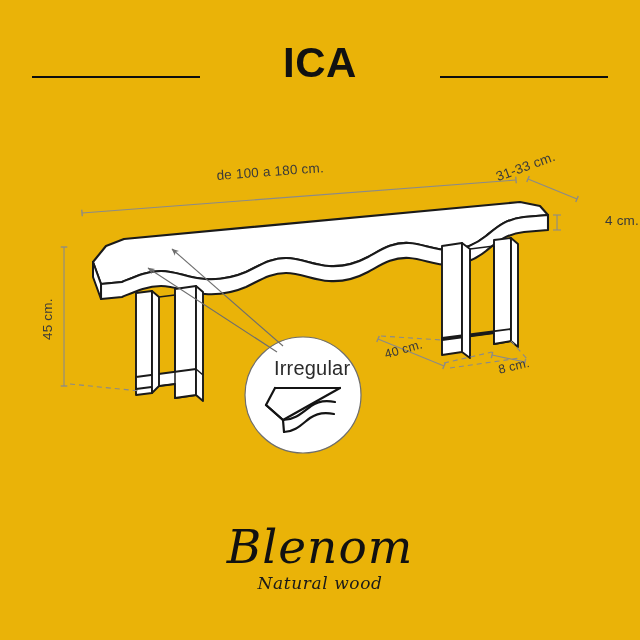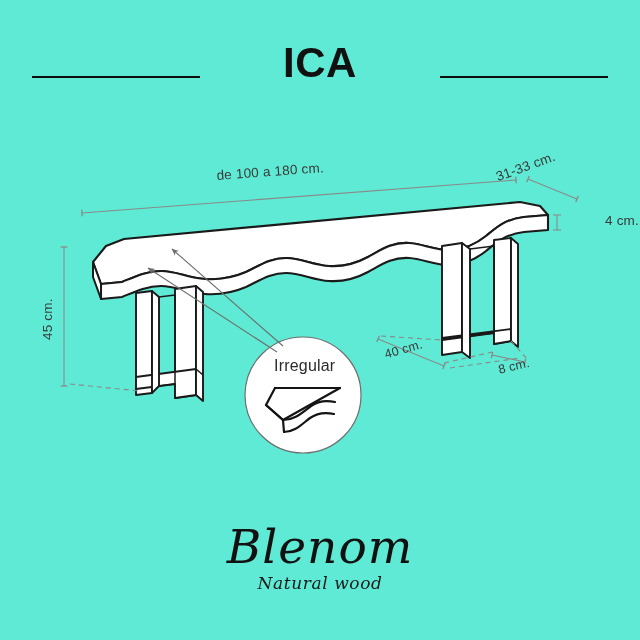--- a/index.html
+++ b/index.html
@@ -4,21 +4,21 @@
 <style>
   html, body {
     margin: 0;
     padding: 0;
     background: #ffffff;
   }
   #page {
     position: relative;
     width: 640px;
     height: 640px;
-    background: #5eead4;
+    background: #eab308;
     font-family: "Liberation Sans", sans-serif;
     overflow: hidden;
   }
   
   #header {
     position: absolute;
     left: 0;
     top: 22px;
     width: 640px;
     height: 64px;
@@ -87,21 +87,21 @@
     font-size: 12.5px;
   }
   #label-legwidth {
     left: 497px; top: 363px;
     transform: rotate(-13deg);
     transform-origin: left top;
     font-size: 12.5px;
   }
   #label-irregular {
     left: 274px; top: 357px;
-    font-size: 16px;
+    font-size: 20px;
     color: #2b2b2b;
   }
 
   
   #brand {
     position: absolute;
     left: 0;
     top: 520px;
     width: 640px;
     text-align: center;

